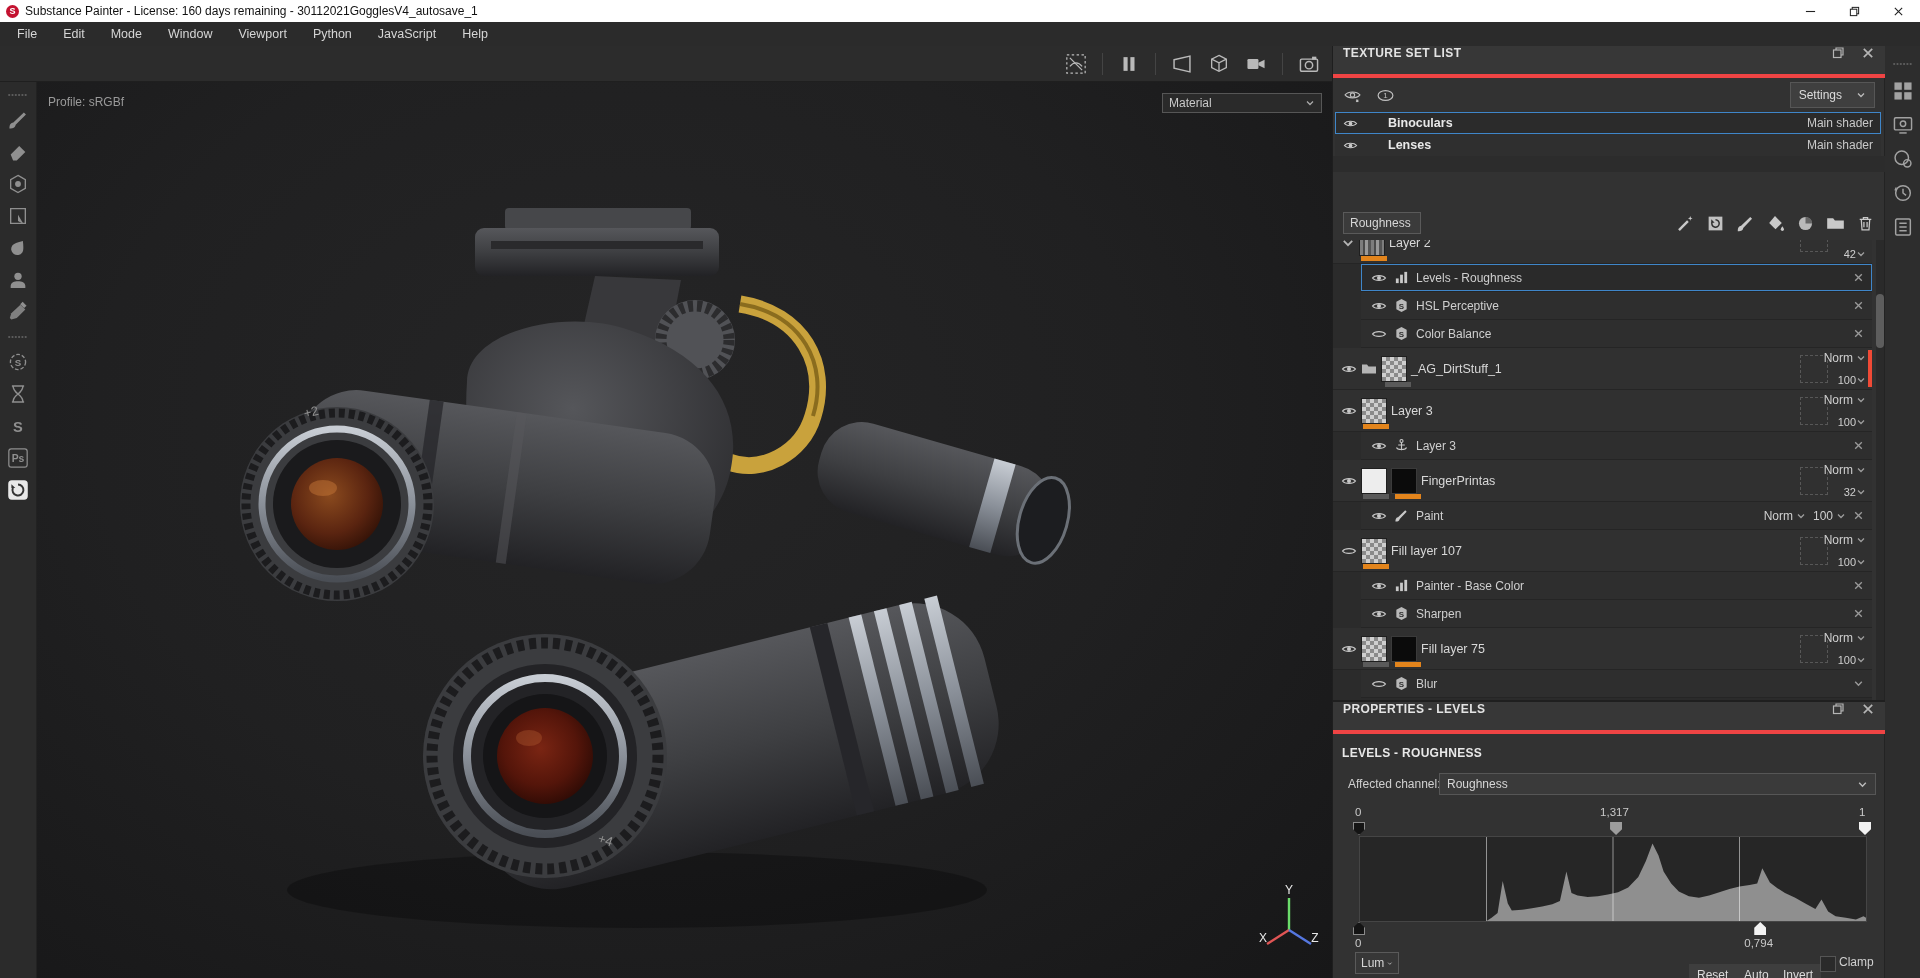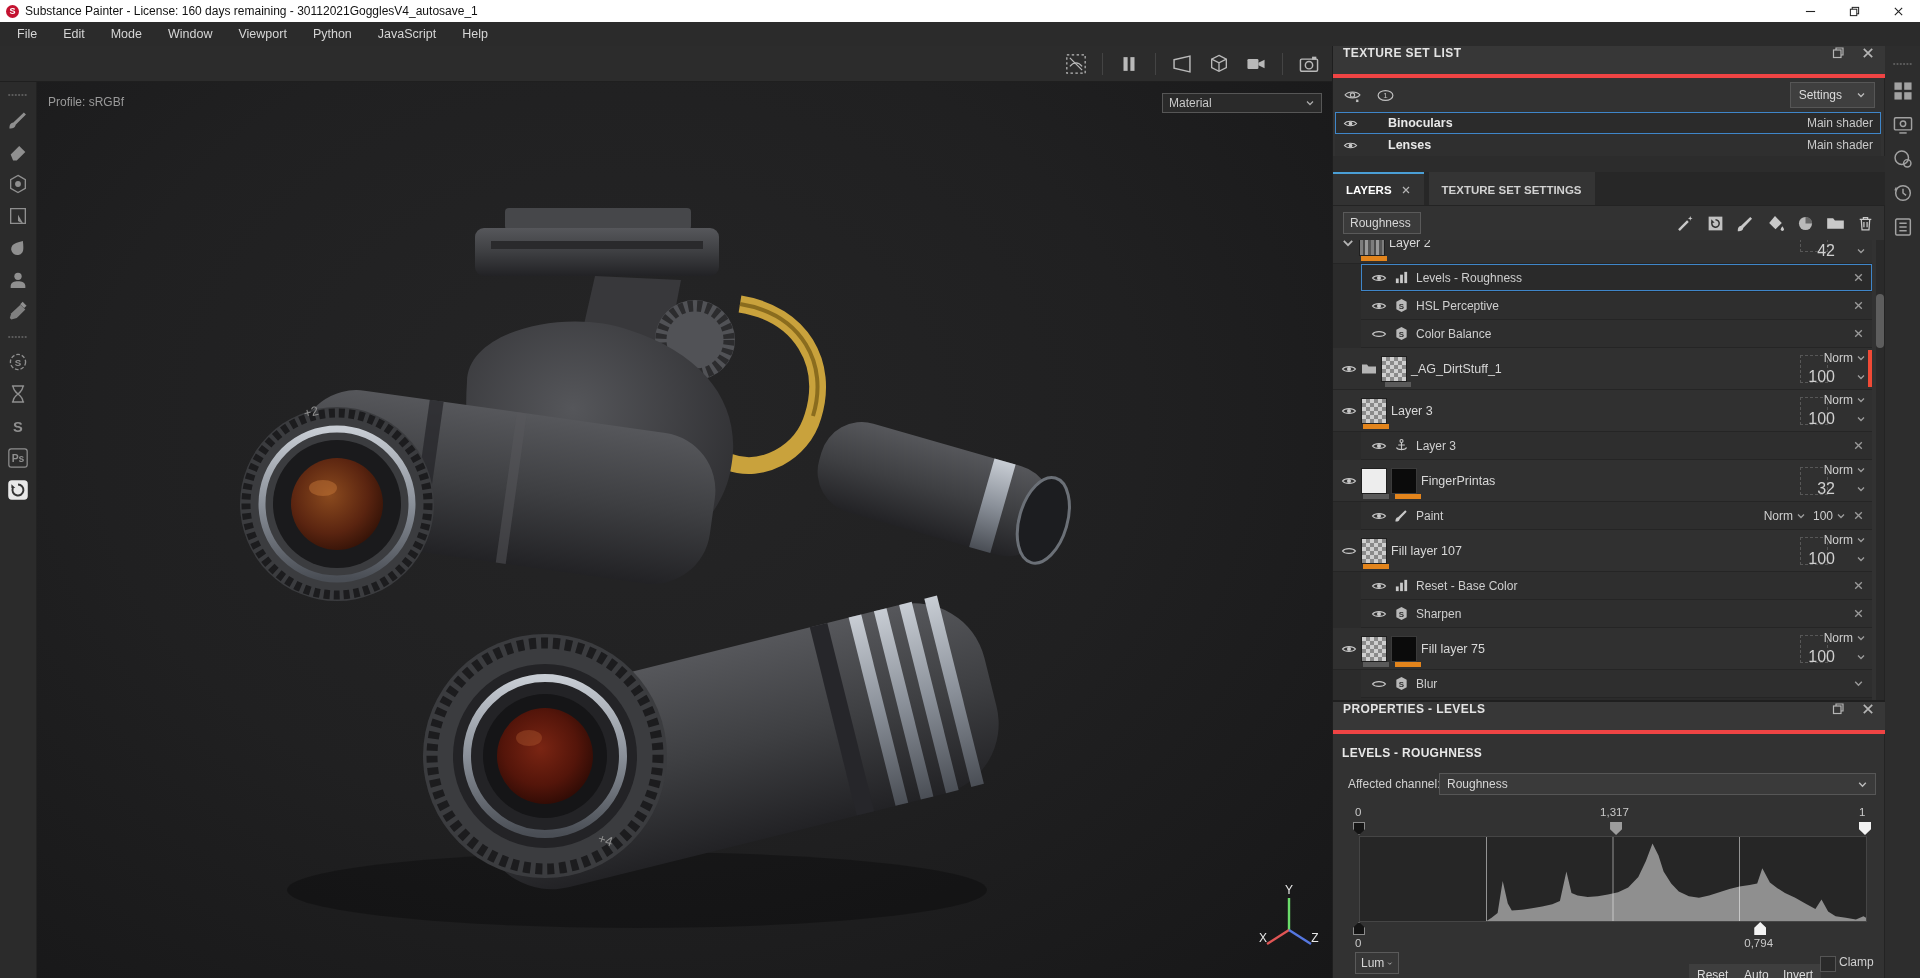--- a/index.html
+++ b/index.html
@@ -112,22 +112,22 @@
   .thumb.checker{background-color:#cfcfcf;background-image:
      linear-gradient(45deg,#8a8a8a 25%,transparent 25%,transparent 75%,#8a8a8a 75%),
      linear-gradient(45deg,#8a8a8a 25%,transparent 25%,transparent 75%,#8a8a8a 75%);
      background-size:8px 8px;background-position:0 0,4px 4px;}
   .thumb.black{background:#0b0b0b;border-color:#3a3a3a;}
   .thumb.white{background:#ededed;}
   .thumb.noise{background:repeating-linear-gradient(90deg,#7d7d7d 0 3px,#4a4a4a 3px 5px,#999 5px 8px,#555 8px 11px);}
   .stencil{position:absolute;right:44px;top:7px;width:26px;height:26px;border:1px dashed #616161;opacity:.8;}
   .blendtag{position:absolute;right:6px;top:3px;display:flex;align-items:center;gap:3px;
     font-size:12px;color:#cfcfcf;}
-  .opactag{position:absolute;right:6px;bottom:3px;display:flex;align-items:center;gap:21px;
-    font-size:16px;color:#cfcfcf;}
+  .opactag{position:absolute;right:6px;bottom:3px;display:flex;align-items:center;gap:0;
+    font-size:11px;color:#cfcfcf;}
   .blendtag .chev,.opactag .chev{width:10px;height:10px;color:#9d9d9d;}
   .underbar{position:absolute;bottom:2px;height:5px;width:26px;}
   .underbar.orange{background:#e2841c;}
   .underbar.gray{background:#5a5a5a;}
   .redmark{position:absolute;right:0;top:2px;bottom:2px;width:4px;background:#f04a36;}
   .espacer{flex:1;}
   .eclose{width:11px;height:11px;color:#9a9a9a;flex:none;}
   .echev{width:11px;height:11px;color:#9a9a9a;flex:none;}
   .eblend{font-size:12px;color:#cfcfcf;display:flex;align-items:center;gap:3px;}
   .eblend .chev{width:10px;height:10px;color:#9d9d9d;}
@@ -550,33 +550,20 @@
           <svg viewBox="0 0 16 16" fill="none" stroke="currentColor" stroke-width="1.2">
             <path d="M1.5 8C4 4.8 12 4.8 14.5 8 12 11.2 4 11.2 1.5 8z"></path>
             <circle cx="8" cy="8" r="2" fill="currentColor" stroke="none"></circle>
           </svg>
         </span>
       <span class="ts-name">Lenses</span>
       <span class="ts-shader">Main shader</span>
     </div>
     <div class="splitter"></div>
 
-    <div class="tabbar">
-      <div class="tab active">
-        <span>LAYERS</span>
-        <span class="ic tclose">
-            <svg viewBox="0 0 10 10" fill="none" stroke="currentColor" stroke-width="1.2">
-              <path d="M2 2l6 6M8 2l-6 6"></path>
-            </svg>
-          </span>
-      </div>
-      <div class="tab inactive">
-        <span>TEXTURE SET SETTINGS</span>
-      </div>
-    </div>
 
     <div class="filter-row">
       <div class="filter-select">
         <span>Roughness</span>
         <span class="ic chev">
             <svg viewBox="0 0 10 10" fill="none" stroke="currentColor" stroke-width="1.3">
               <path d="M2 3.5l3 3 3-3"></path>
             </svg>
           </span>
       </div>
@@ -900,21 +887,21 @@
               <circle cx="8" cy="8" r="2" fill="currentColor" stroke="none"></circle>
             </svg>
           </span>
           <span class="ic eicon">
             <svg viewBox="0 0 16 16" fill="currentColor">
               <rect x="2" y="9" width="3" height="5"></rect>
               <rect x="6.5" y="5" width="3" height="9"></rect>
               <rect x="11" y="2" width="3" height="12"></rect>
             </svg>
           </span>
-          <span class="ename">Reset - Base Color</span>
+          <span class="ename">Painter - Base Color</span>
           <span class="espacer"></span>
           <span class="ic eclose">
             <svg viewBox="0 0 10 10" fill="none" stroke="currentColor" stroke-width="1.2">
               <path d="M2 2l6 6M8 2l-6 6"></path>
             </svg>
           </span>
         </div>
         <div class="erow">
           <span class="ic eye">
             <svg viewBox="0 0 16 16" fill="none" stroke="currentColor" stroke-width="1.2">

